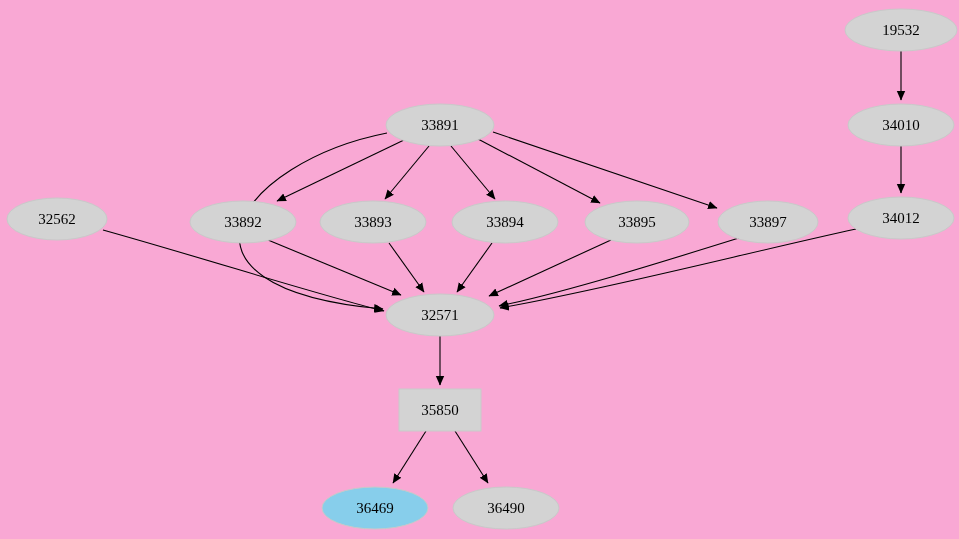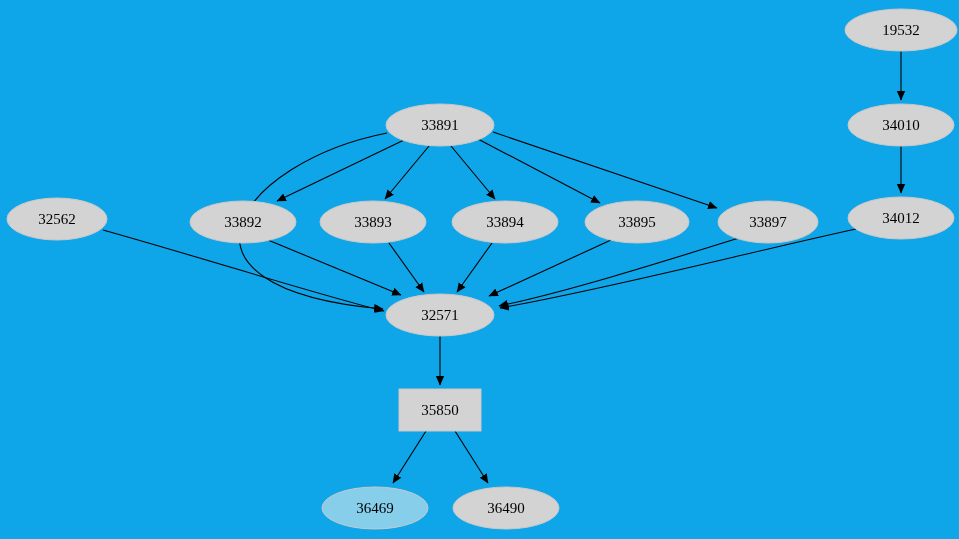--- a/index.html
+++ b/index.html
@@ -4,21 +4,21 @@
 <style>
   html, body {
     margin: 0;
     padding: 0;
     background: #ffffff;
   }
   .canvas-wrap {
     position: relative;
     width: 959px;
     height: 539px;
-    background: #0ea5e9;
+    background: #f9a8d4;
     overflow: hidden;
   }
   svg {
     display: block;
   }
   .edge {
     fill: none;
     stroke: #000000;
     stroke-width: 1.1;
   }

